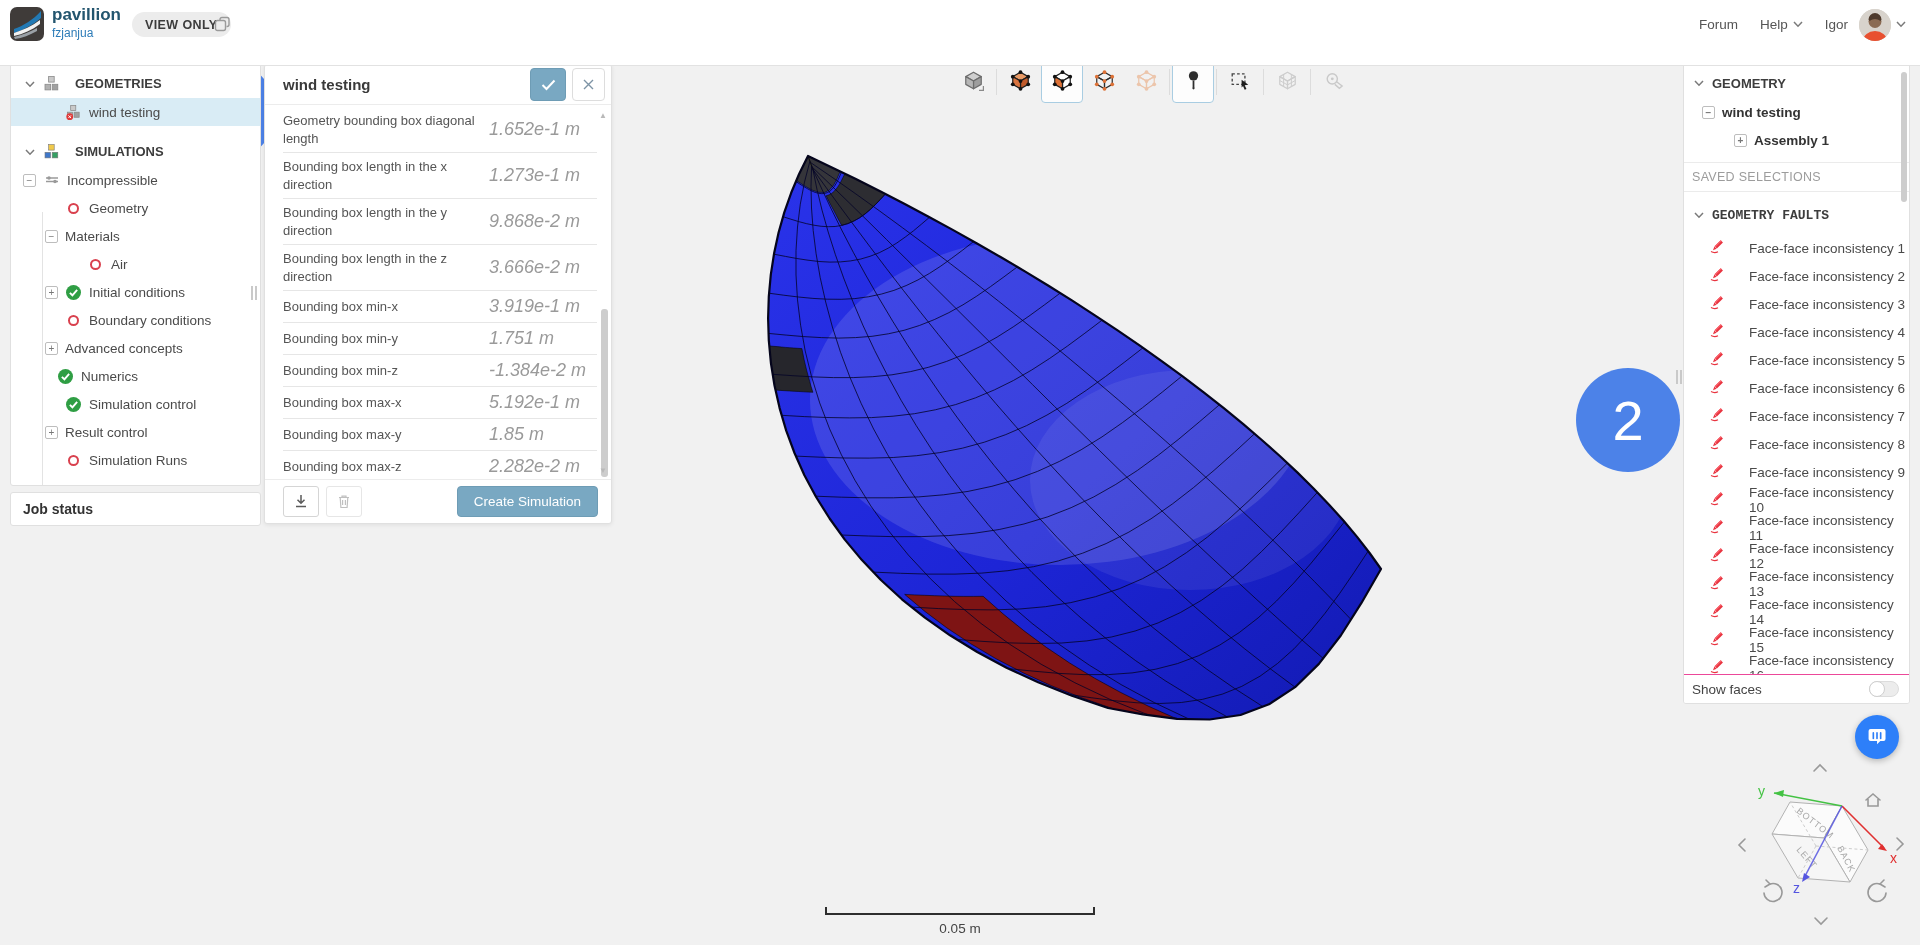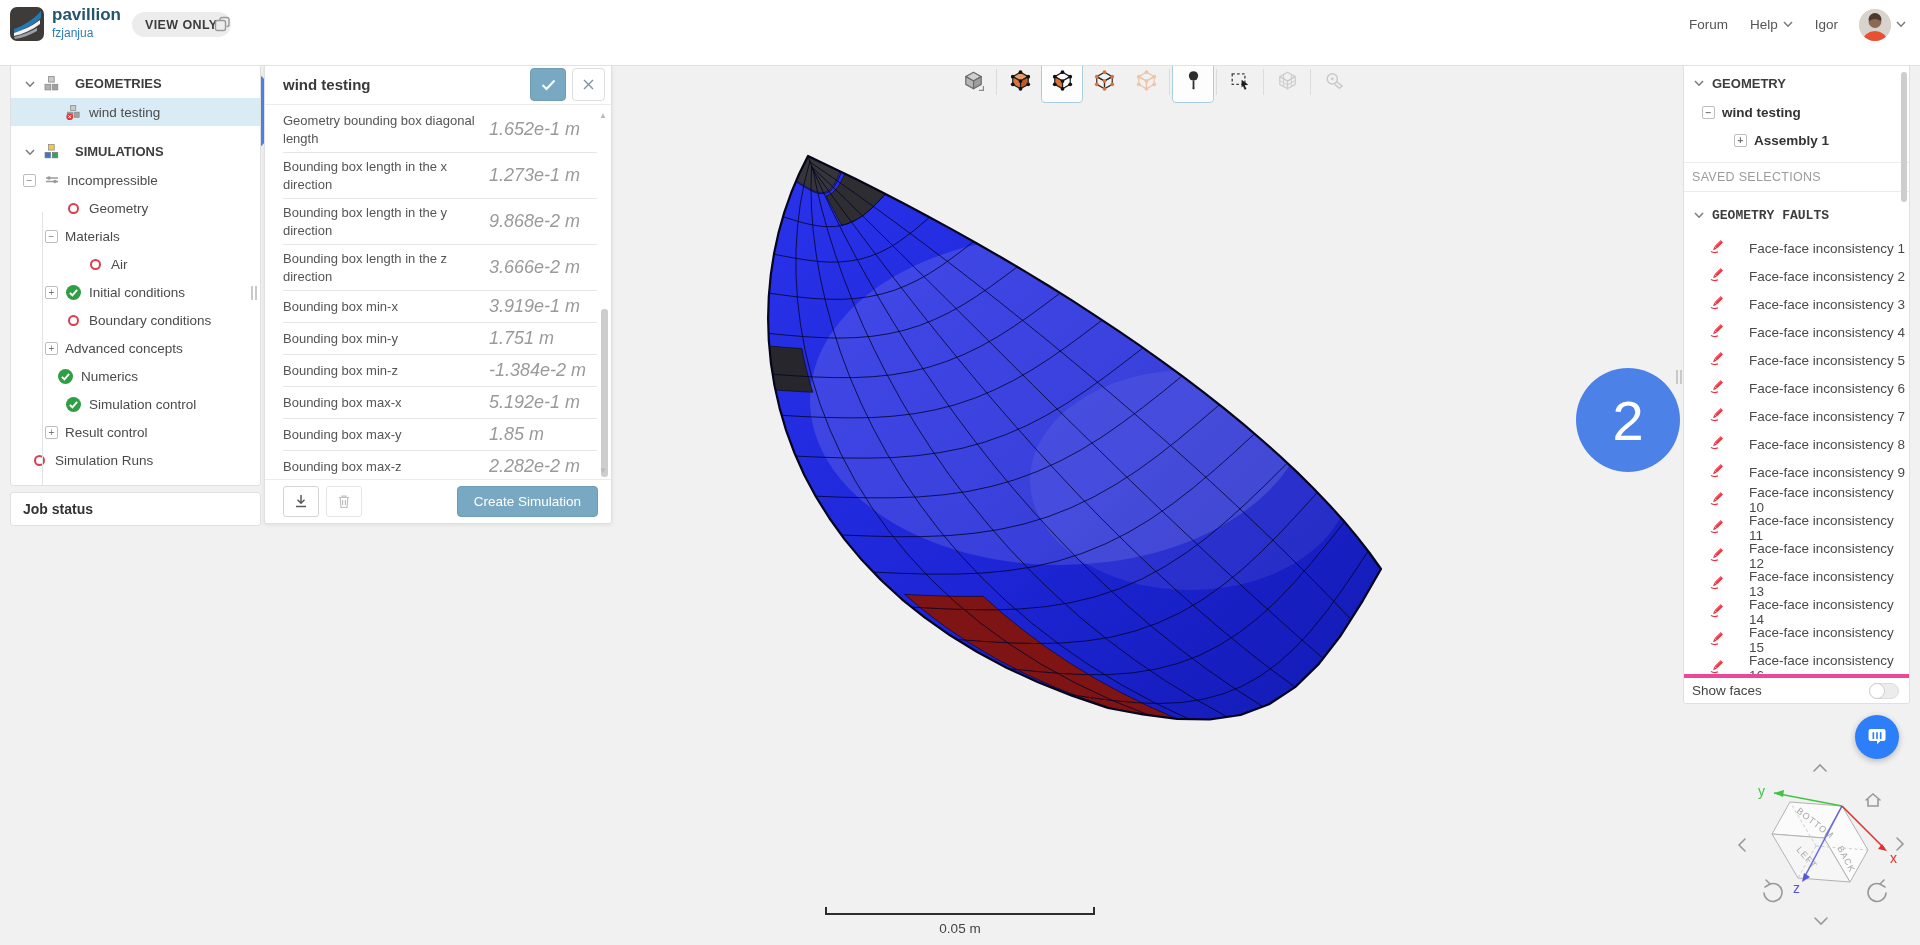--- a/index.html
+++ b/index.html
@@ -65,21 +65,21 @@
   .navcube { position:absolute; left:1730px; top:711px; z-index:12; }
   .hull { position:absolute; left:600px; top:51px; z-index:2; }
 
   
   .right-card { left:1683px; top:61px; width:227px; height:643px; overflow:hidden; }
   .rp-header { display:flex; align-items:center; height:30px; padding-left:10px; gap:8px; font-size:13px; font-weight:bold; color:#3d3d3d; }
   .rp-row { display:flex; align-items:center; height:28px; font-size:13.5px; font-weight:bold; color:#333; }
   .rp-sub { height:30px; border-top:1px solid #ebebeb; border-bottom:1px solid #ebebeb; display:flex; align-items:center; padding-left:8px; font-size:12.5px; color:#9c9c9c; margin-top:8px; letter-spacing:.3px; }
   .fault-row { display:flex; align-items:center; height:28px; padding-left:26px; font-size:13.5px; color:#4a4a4a; gap:24px; }
   .fault-ic { width:15px; height:15px; flex:0 0 15px; }
-  .rp-foot { position:absolute; left:0; right:0; bottom:0; height:29px; border-top:4px solid #ec4899; background:#fff; display:flex; align-items:center; padding:0 10px 0 8px; font-size:13.5px; color:#444; }
+  .rp-foot { position:absolute; left:0; right:0; bottom:0; height:29px; border-top:1px solid #ec4899; background:#fff; display:flex; align-items:center; padding:0 10px 0 8px; font-size:13.5px; color:#444; }
   .toggle { margin-left:auto; width:30px; height:16px; border-radius:8px; background:#ececec; border:1px solid #dcdcdc; position:relative; cursor:pointer; }
   .toggle .knob { position:absolute; left:-1px; top:-1px; width:16px; height:16px; border-radius:50%; background:#fff; border:1px solid #cfcfcf; }
 </style>
 </head>
 <body>
 
 <div class="stage">
 
   <div class="viewport">
     <svg class="hull" width="840" height="680" viewBox="600 100 840 680" id="hull-svg">
@@ -316,21 +316,21 @@
     </svg>
     <div class="tb-right">
       <span class="tb-link">Forum</span>
       <span class="tb-link">
         <span>Help</span>
         <svg width="10" height="7" viewBox="0 0 10 7">
             <polyline points="1,1 5,5.2 9,1" fill="none" stroke="#7a7a7a" stroke-width="1.5"></polyline>
           </svg>
       </span>
       <span class="tb-link">
-        <span style="margin-right:16px;">Igor</span>
+        <span style="margin-right:6px;">Igor</span>
         <span class="avatar">
           <svg width="32" height="32" viewBox="0 0 32 32">
             <rect width="32" height="32" fill="#d8d3cc"></rect>
             <circle cx="16" cy="12.5" r="6.5" fill="#8a6a52"></circle>
             <path d="M9.5,10.5 a6.5,6.5 0 0 1 13,0 l-1,1.5 a9,9 0 0 0 -11,0 Z" fill="#4e3a2c"></path>
             <path d="M4,32 a12,10 0 0 1 24,0 Z" fill="#e85030"></path>
           </svg>
         </span>
         <svg width="10" height="7" viewBox="0 0 10 7">
             <polyline points="1,1 5,5.2 9,1" fill="none" stroke="#7a7a7a" stroke-width="1.5"></polyline>
@@ -460,21 +460,21 @@
               <circle cx="7" cy="7" r="7" fill="#2f9e44"></circle>
               <path d="M3.6,7.3 L6,9.6 L10.4,4.6" stroke="#fff" stroke-width="1.8" fill="none"></path>
             </svg>
           </span>
           <span class="tree-label">Simulation control</span>
         </div>
         <div class="tree-row" style="padding-left: 34px;">
           <span class="expander">+</span>
           <span class="tree-label">Result control</span>
         </div>
-        <div class="tree-row" style="">
+        <div class="tree-row" style="padding-left: 34px;">
           <span class="expander-spacer"></span>
           <span class="tree-icon">
             <span class="red-o"></span>
           </span>
           <span class="tree-label">Simulation Runs</span>
         </div>
       </div>
     <div class="guide" style="left:31px; top:150px; height:298px;"></div>
     <div class="drag-handle" style="right:3px; top:224px; flex-direction:row;">
         <i></i>

